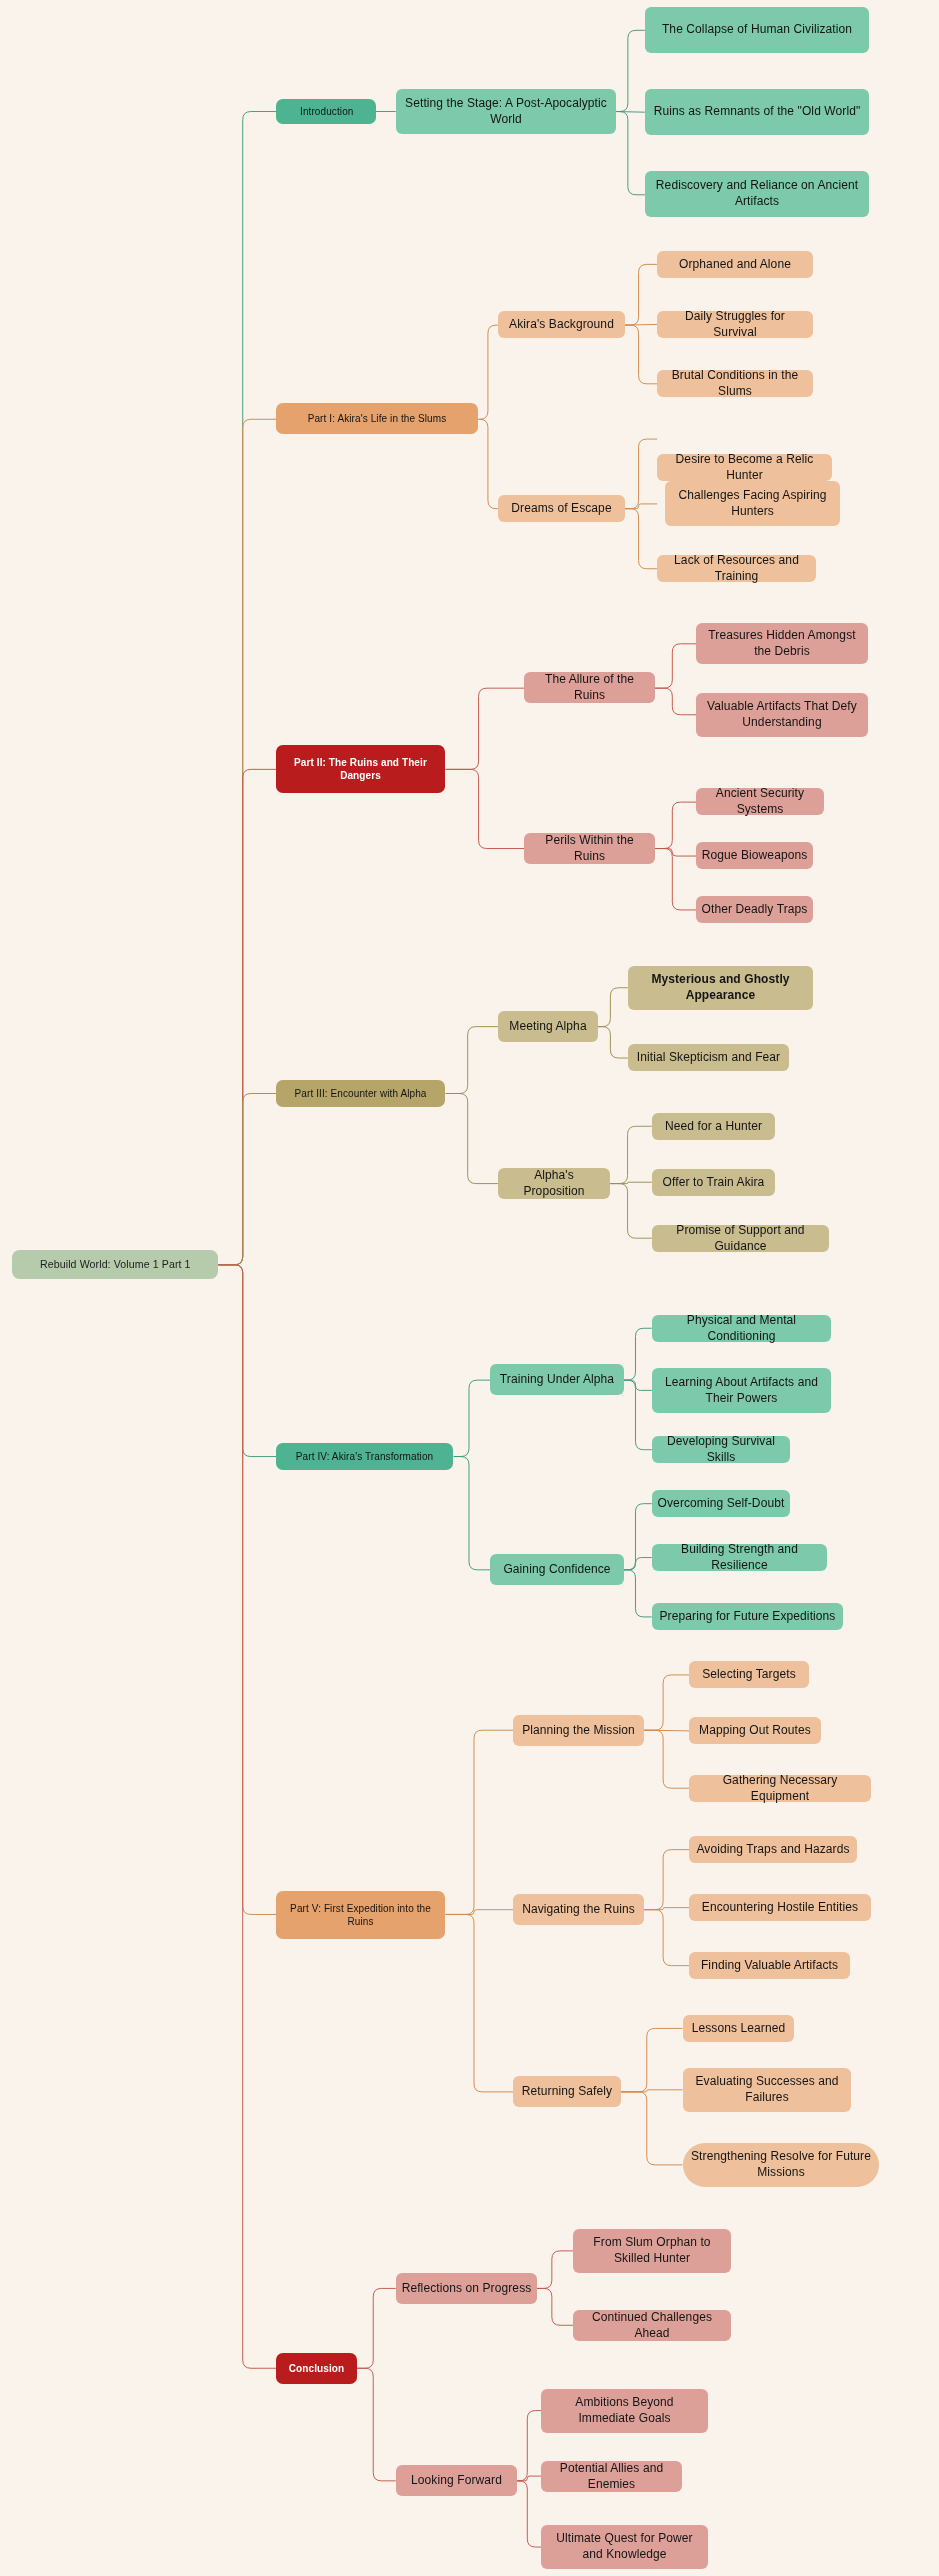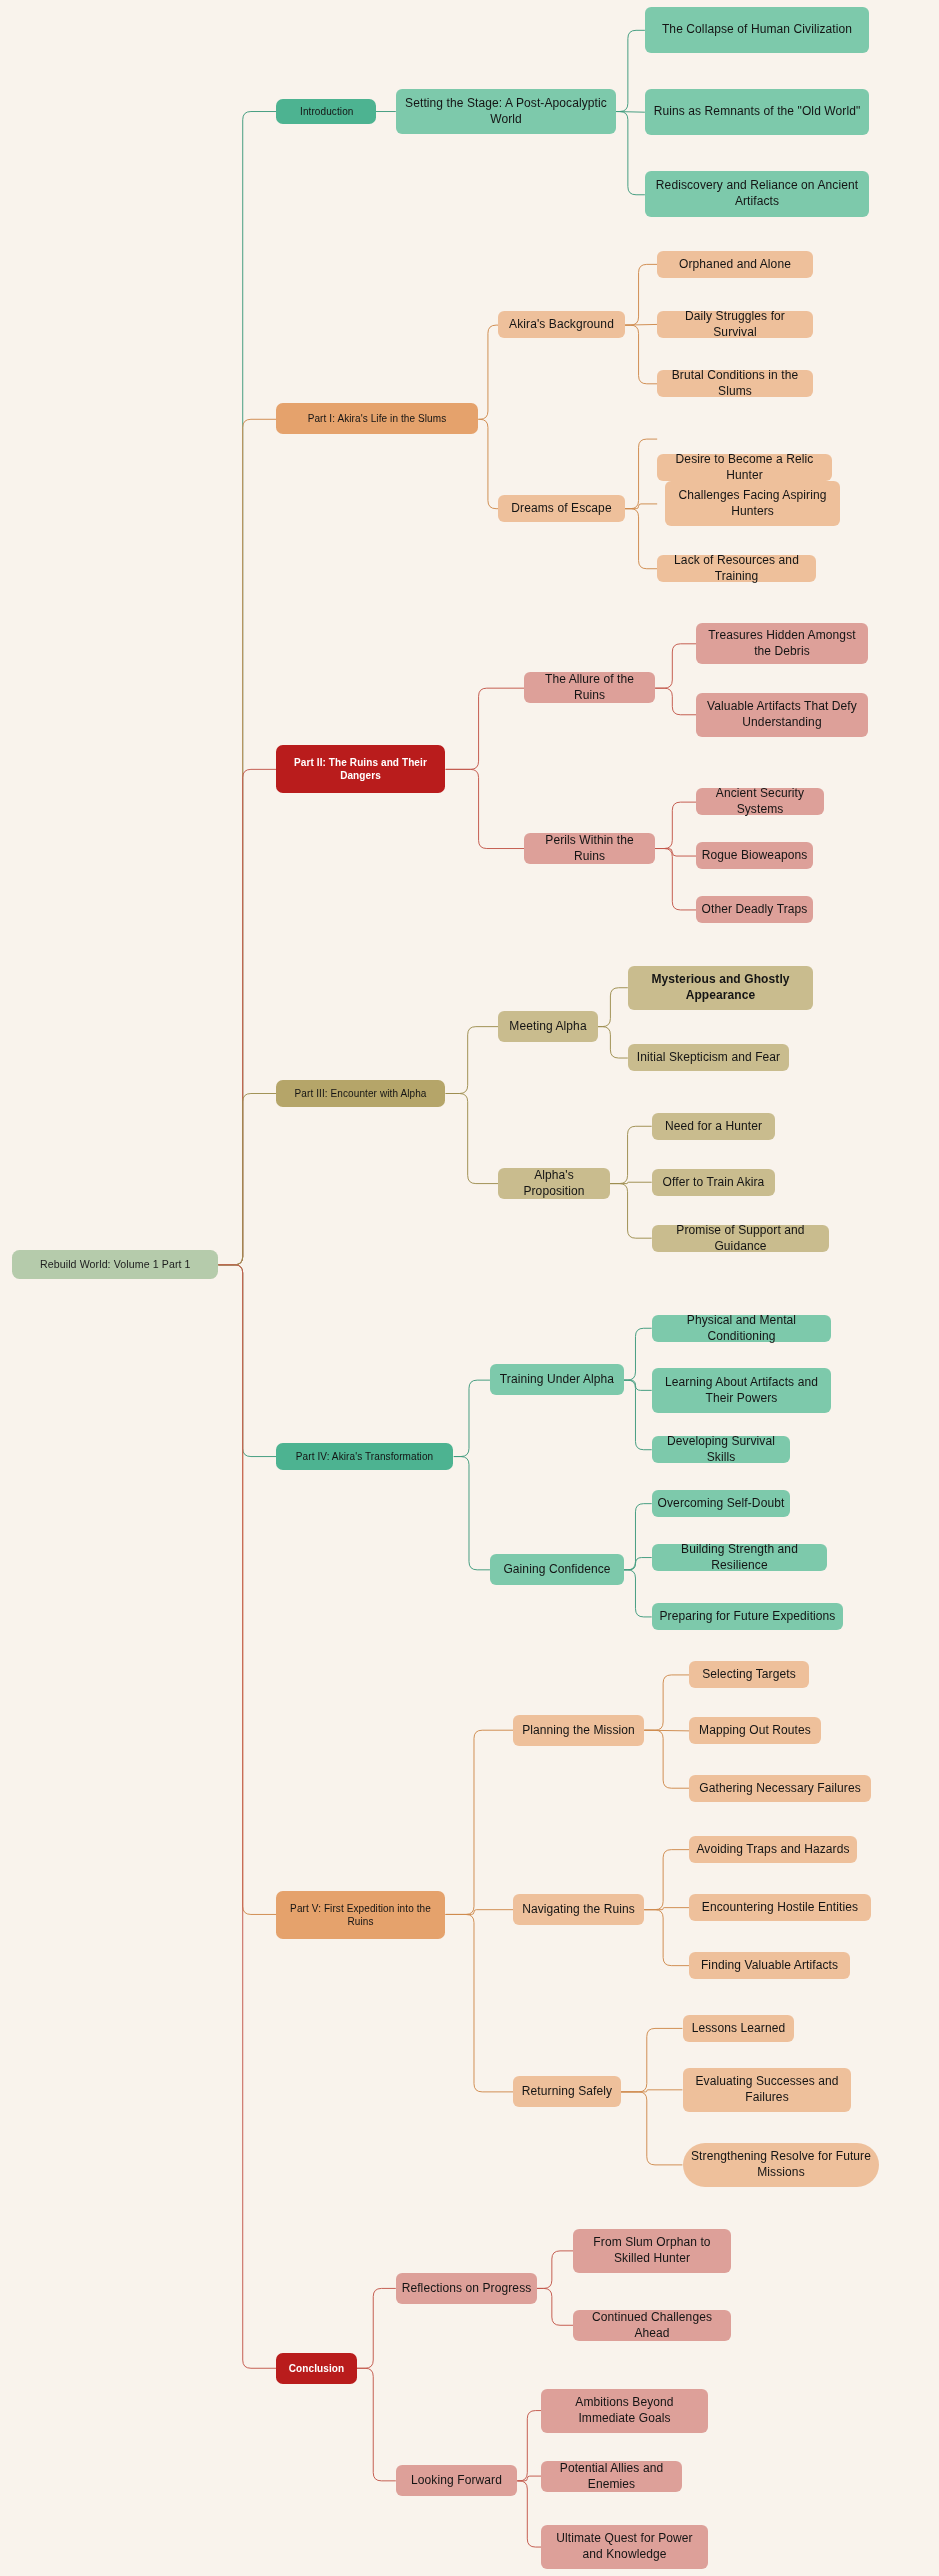--- a/index.html
+++ b/index.html
@@ -240,21 +240,21 @@
     <div class="node lv2 c-orange" style="left: 513px; top: 1715px; width: 131px; height: 31px;">
       <span>Planning the Mission</span>
     </div>
     <div class="node lv3 c-orange" style="left: 689px; top: 1661px; width: 120px; height: 27px;">
       <span>Selecting Targets</span>
     </div>
     <div class="node lv3 c-orange" style="left: 689px; top: 1717px; width: 132px; height: 27px;">
       <span>Mapping Out Routes</span>
     </div>
     <div class="node lv3 c-orange" style="left: 689px; top: 1775px; width: 182px; height: 27px;">
-      <span>Gathering Necessary Failures</span>
+      <span>Gathering Necessary Equipment</span>
     </div>
     <div class="node lv2 c-orange" style="left: 513px; top: 1894px; width: 131px; height: 31px;">
       <span>Navigating the Ruins</span>
     </div>
     <div class="node lv3 c-orange" style="left: 689px; top: 1836px; width: 168px; height: 27px;">
       <span>Avoiding Traps and Hazards</span>
     </div>
     <div class="node lv3 c-orange" style="left: 689px; top: 1894px; width: 182px; height: 27px;">
       <span>Encountering Hostile Entities</span>
     </div>

